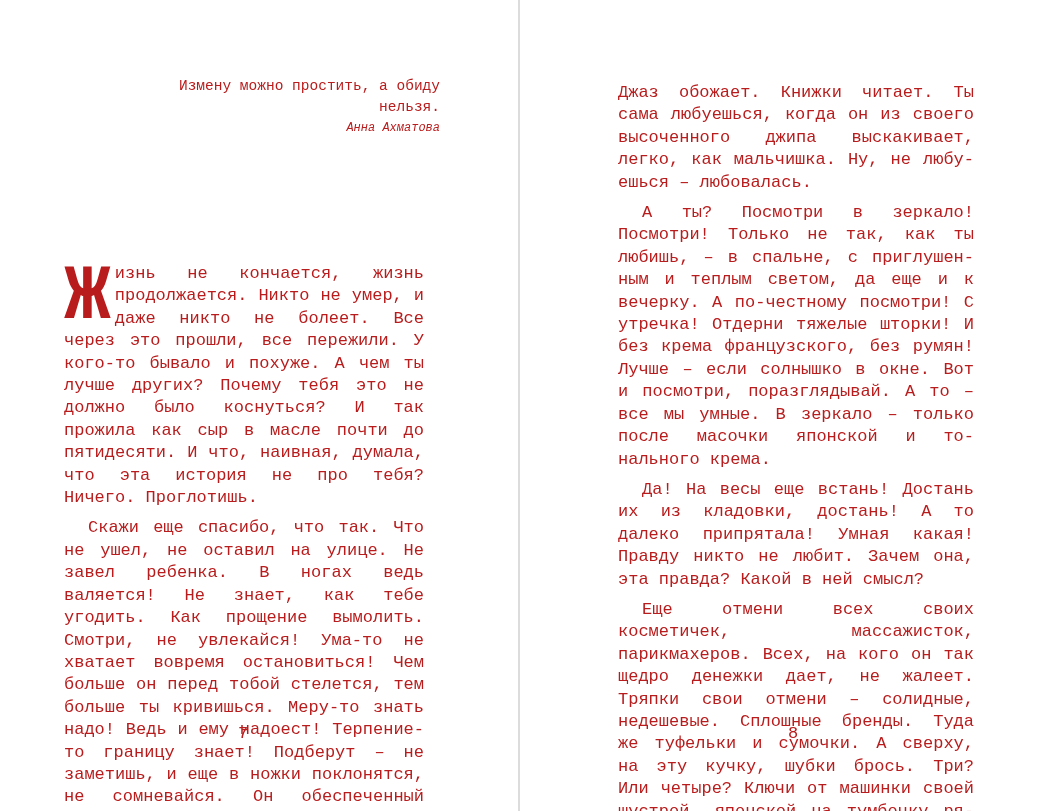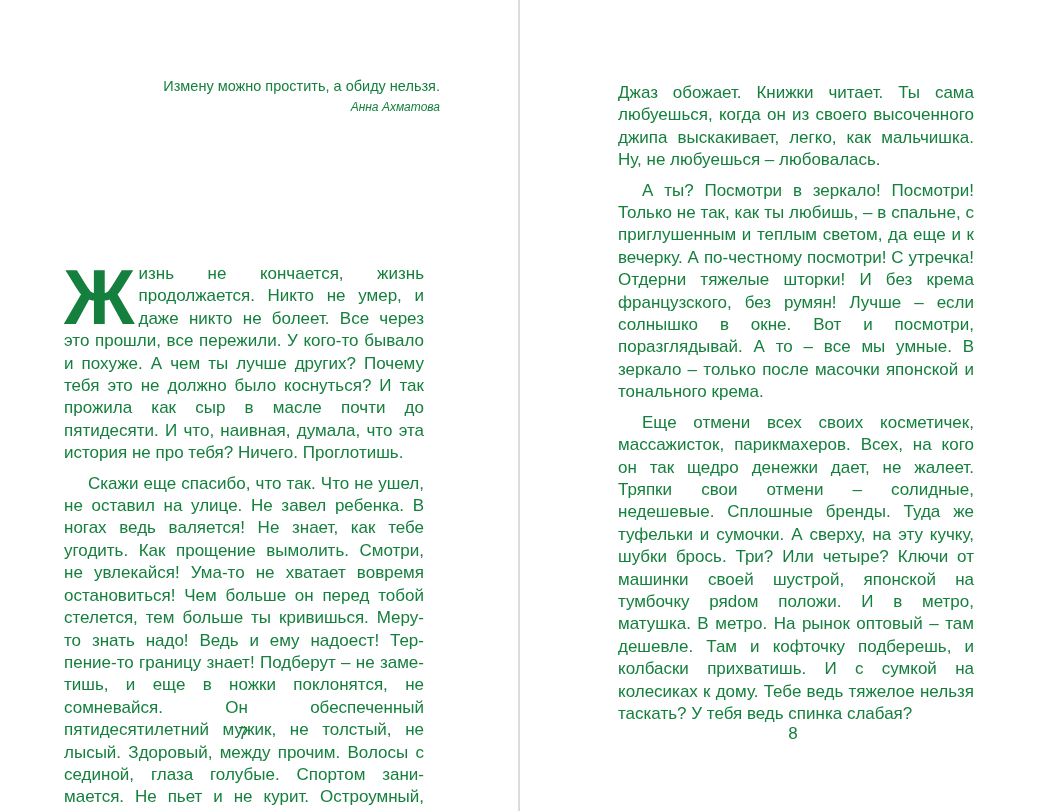--- a/index.html
+++ b/index.html
@@ -1,21 +1,21 @@
 <!DOCTYPE html>
 <html><head>
   <meta charset="utf-8">
   <style>
     html, body { margin: 0; padding: 0; background: #ffffff; }
     body { width: 1040px; height: 811px; position: relative; overflow: hidden; }
     .page { position: absolute; top: 0; height: 811px; background: #ffffff; }
     .page-left { left: 0; width: 518px; }
     .page-right { left: 520px; width: 520px; }
     .gutter { position: absolute; left: 518px; top: 0; width: 2px; height: 811px; background: #dcdcdc; }
-    .serif { font-family: Liberation Sans, sans-serif; color: #15803d; }
+    .serif { font-family: Liberation Mono, monospace; color: #b91c1c; }
     .epigraph { position: absolute; left: 140px; top: 76px; width: 300px; text-align: right; font-size: 14.5px; line-height: 21px; }
     .epigraph .author { font-style: italic; font-size: 12px; }
     .text { position: absolute; font-size: 17px; line-height: 22.4px; text-align: justify; }
     .text p { margin: 8px; text-indent: 24px; hyphens: manual; }
     .text p.no-indent { text-indent: 0; }
     .left-text { left: 56px; top: 255px; width: 376px; }
     .right-text { left: 610px; top: 74px; width: 372px; }
     .dropcap { float: left; font-size: 78px; line-height: 56px; margin: 2px 4px 0 0; font-weight: bold; padding-top: 4px; }
     .page-number { position: absolute; font-size: 17px; width: 60px; text-align: center; }
     .pn-left { left: 213px; top: 724px; }
@@ -37,15 +37,16 @@
 
   <div class="page-number pn-left serif">7</div>
 </div>
 
 <div class="gutter"></div>
 
 <div class="page page-right"></div>
 <div class="text right-text serif">
   <p class="no-indent">Джаз обожает. Книжки читает. Ты сама любу­ешься, когда он из своего высоченного джипа выскакивает, легко, как мальчишка. Ну, не любу­ешься – любовалась.</p>
   <p>А ты? Посмотри в зеркало! Посмотри! Только не так, как ты любишь, – в спальне, с приглушен­ным и теплым светом, да еще и к вечерку. А по-честному посмотри! С утречка! Отдерни тя­желые шторки! И без крема французского, без румян! Лучше – если солнышко в окне. Вот и по­смотри, поразглядывай. А то – все мы умные. В зеркало – только после масочки японской и то­нального крема.</p>
+  <p>Да! На весы еще встань! Достань их из кладов­ки, достань! А то далеко припрятала! Умная ка­кая! Правду никто не любит. Зачем она, эта прав­да? Какой в ней смысл?</p>
   <p>Еще отмени всех своих косметичек, массажи­сток, парикмахеров. Всех, на кого он так щедро денежки дает, не жалеет. Тряпки свои отмени – солидные, недешевые. Сплошные бренды. Туда же туфельки и сумочки. А сверху, на эту кучку, шубки брось. Три? Или четыре? Ключи от ма­шинки своей шустрой, японской на тумбочку ря­dом положи. И в метро, матушка. В метро. На ры­нок оптовый – там дешевле. Там и кофточку под­берешь, и колбаски прихватишь. И с сумкой на колесиках к дому. Тебе ведь тяжелое нельзя та­скать? У тебя ведь спинка слабая?</p>
 </div>
 <div class="page-number pn-right serif">8</div>
 
 </body></html>

